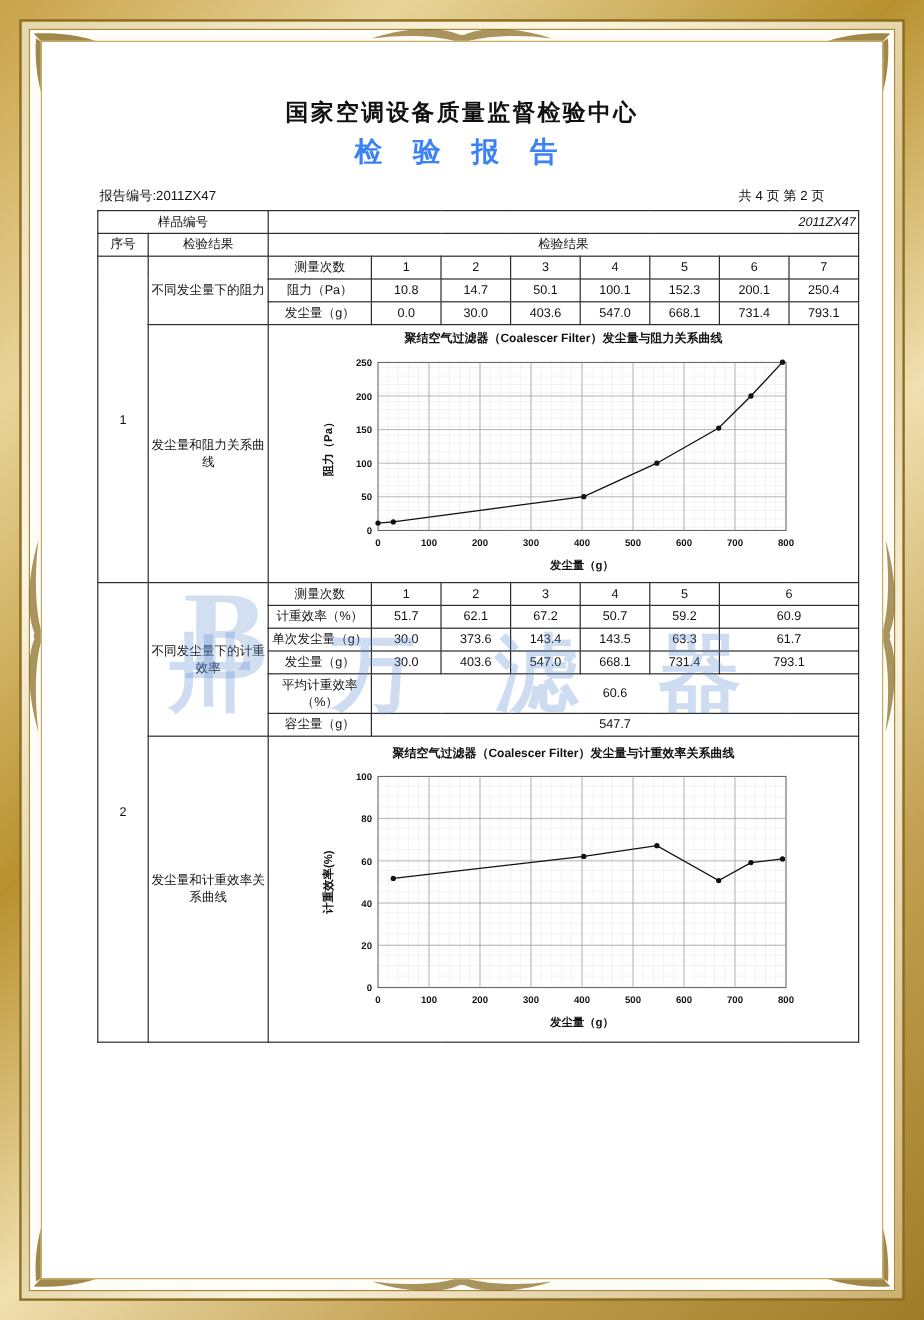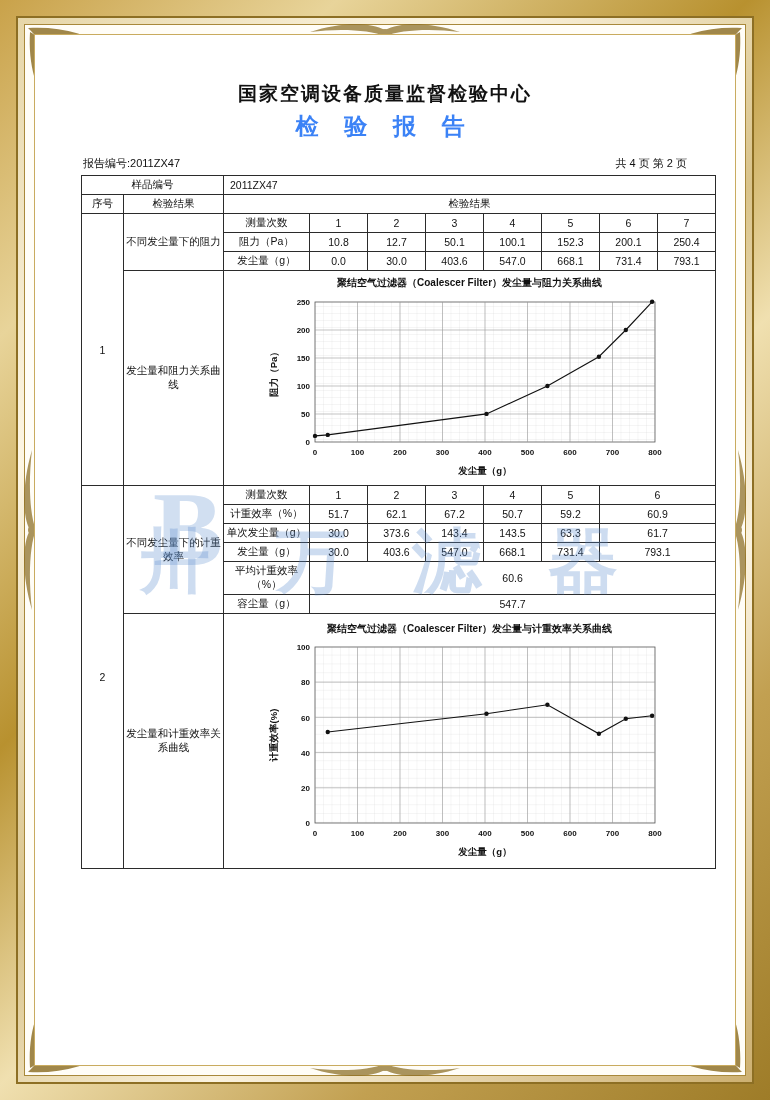--- a/index.html
+++ b/index.html
@@ -225,21 +225,21 @@
           <col style="width:58px">
           <col style="width:58px">
           <col style="width:58px">
           <col style="width:58px">
           <col style="width:58px">
         </colgroup>
         <tbody>
 
           <tr>
             <td colspan="2">样品编号</td>
-            <td colspan="8" style="text-align:left;padding-left:6px;">2011ZX47</td>
+            <td colspan="8" style="text-align:right;padding-left:6px;font-style:italic;">2011ZX47</td>
           </tr>
 
           <tr>
             <td>序号</td>
             <td>检验结果</td>
             <td colspan="8">检验结果</td>
           </tr>
 
           <tr>
             <td rowspan="4">1</td>
@@ -249,21 +249,21 @@
             <td>2</td>
             <td>3</td>
             <td>4</td>
             <td>5</td>
             <td>6</td>
             <td>7</td>
           </tr>
           <tr>
             <td>阻力（Pa）</td>
             <td>10.8</td>
-            <td>12.7</td>
+            <td>14.7</td>
             <td>50.1</td>
             <td>100.1</td>
             <td>152.3</td>
             <td>200.1</td>
             <td>250.4</td>
           </tr>
           <tr>
             <td>发尘量（g）</td>
             <td>0.0</td>
             <td>30.0</td>

